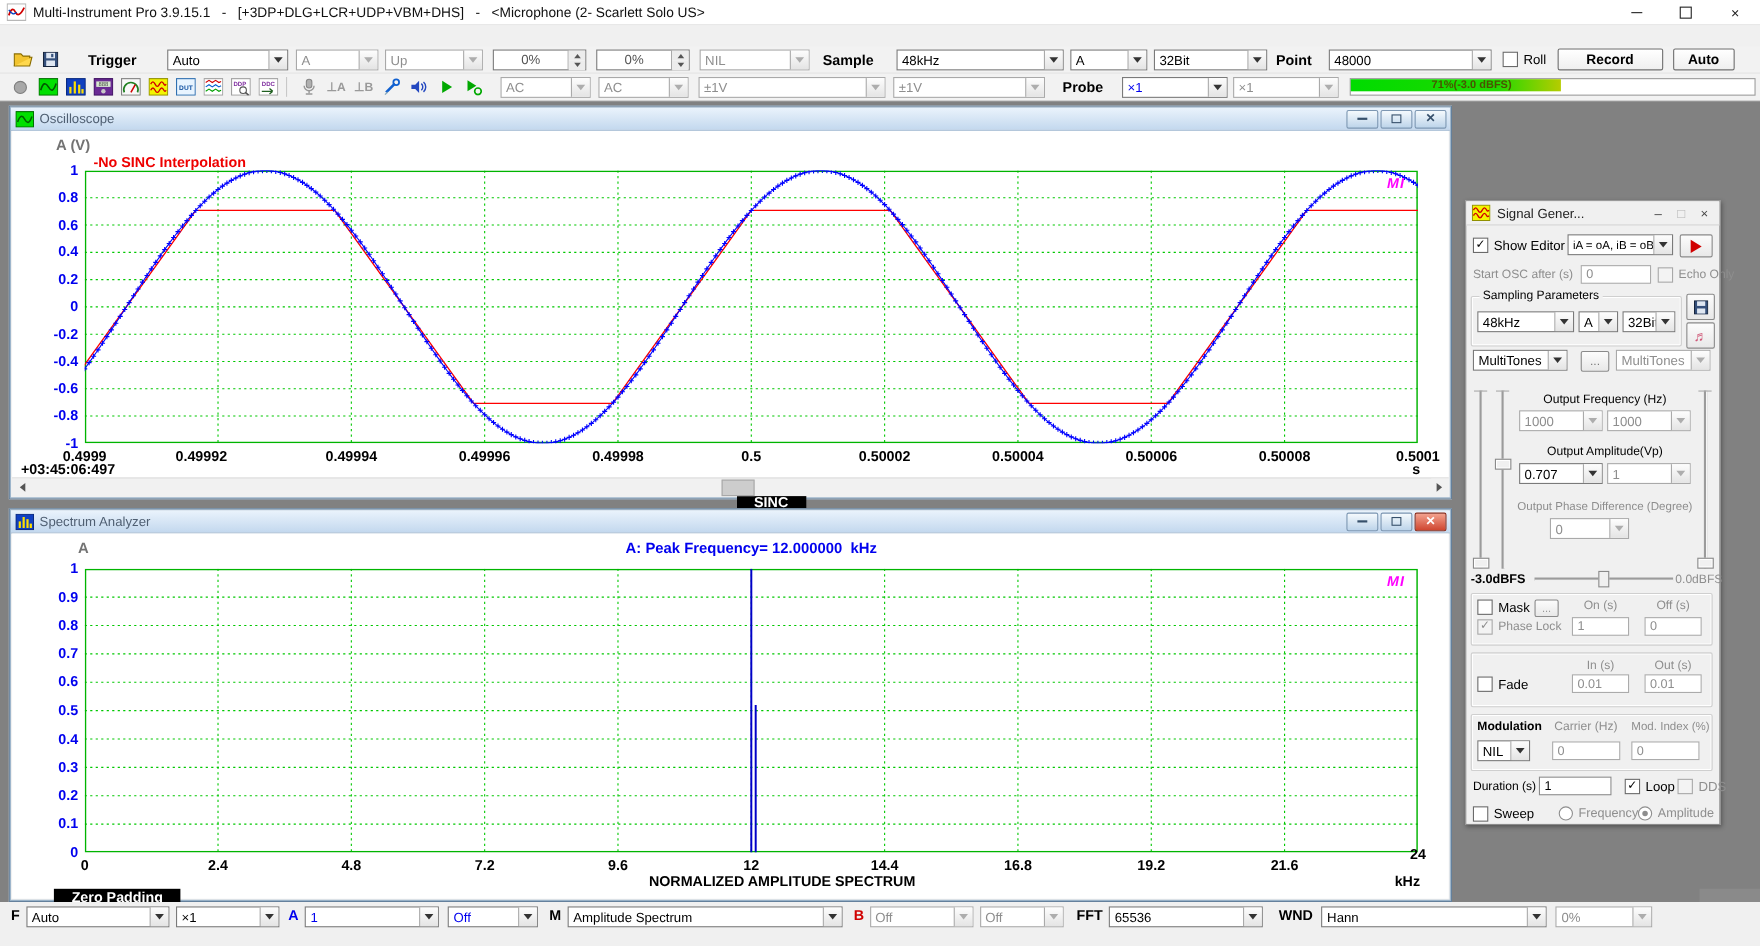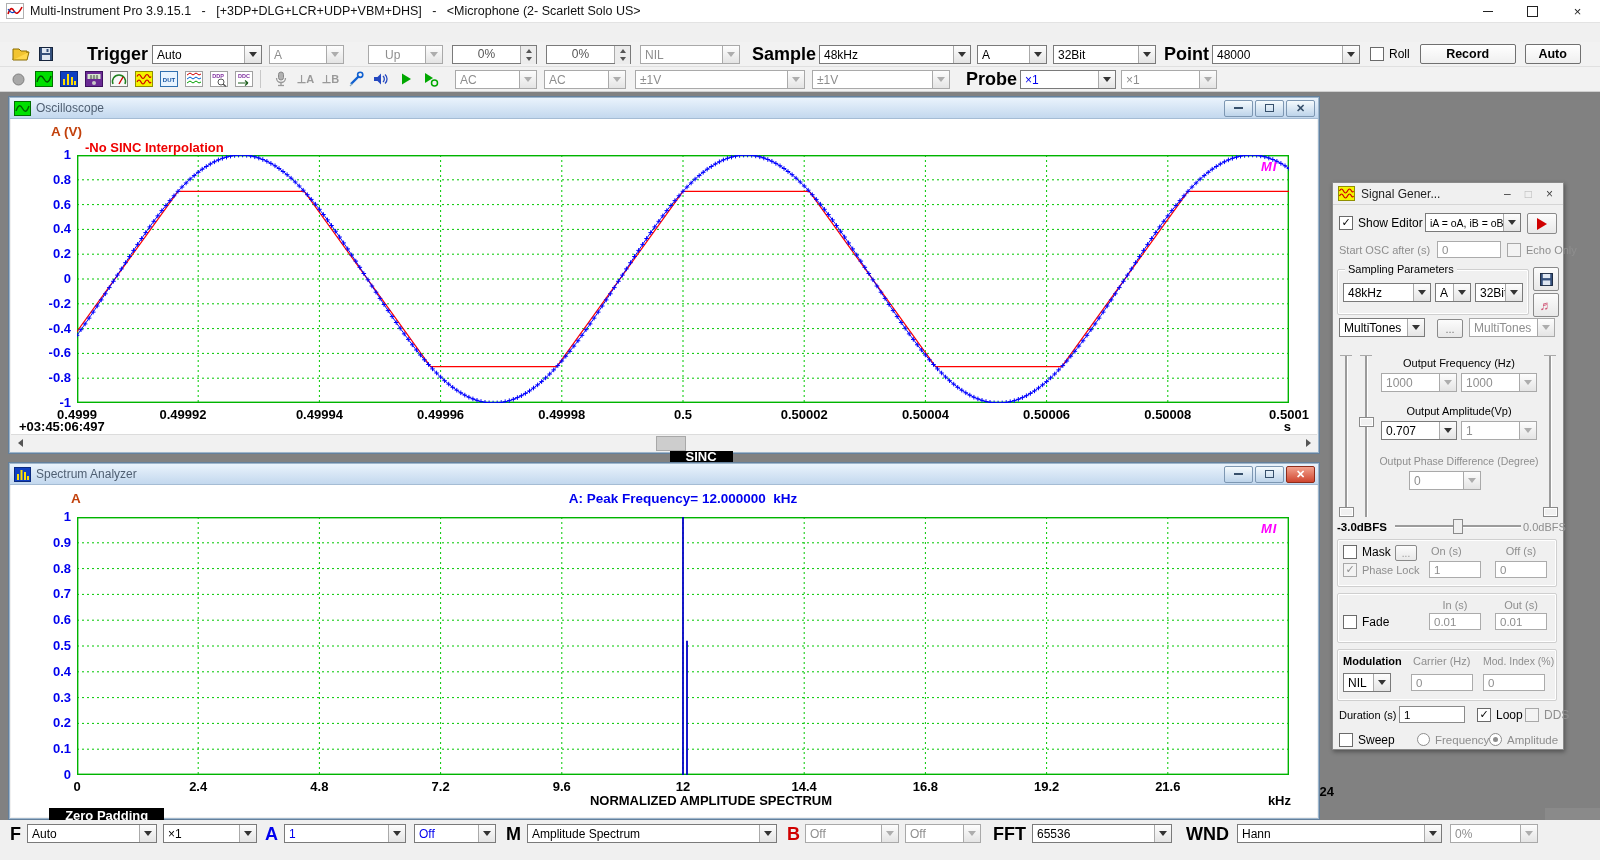--- a/index.html
+++ b/index.html
@@ -16,21 +16,21 @@
   .glyph-min{display:inline-block;width:10px;height:1px;background:#222;}
   .glyph-max{display:inline-block;width:9px;height:9px;border:1px solid #222;}
   .menubar{position:absolute;left:0;top:22px;width:100%;height:20px;background:#fdfdfd;
            display:flex;align-items:center;padding-left:6px;border-bottom:1px solid #dcdcdc;box-sizing:border-box;}
   .menu-item{display:inline-block;padding:1px 9px;font-size:12.5px;}
   .menu-item::first-letter{text-decoration:underline;}
   .toolbar{position:absolute;left:0;width:100%;background:#f2f2f2;display:flex;align-items:center;box-sizing:border-box;}
   .tb1{top:42px;height:25px;border-bottom:1px solid #e0e0e0;}
   .tb2{top:67px;height:25px;border-bottom:1px solid #cfcfcf;}
   .tb3{top:820px;height:40px;align-items:flex-start;padding-top:4px;background:#f0f0f0;}
-  .tlabel{font-size:18px;font-weight:bold;text-align:right;white-space:nowrap;}
+  .tlabel{font-size:13px;font-weight:bold;text-align:left;white-space:nowrap;}
   .icbtn{width:23px;height:21px;display:flex;align-items:center;justify-content:center;border:1px solid transparent;}
   .icbtn svg{display:block;}
   .tbsep{width:7px;height:18px;border-left:1px solid #c8c8c8;margin-left:4px;}
   
   .combo{display:flex;align-items:stretch;border:1px solid #7a7a7a;background:#fff;height:19px;box-sizing:border-box;}
   .combo .val{flex:1;padding:1px 3px 0 4px;white-space:pre;overflow:hidden;font-size:12px;line-height:16px;}
   .combo .cbtn{width:16px;background:linear-gradient(#fdfdfd,#e4e4e4);border-left:1px solid #aaa;
                display:flex;align-items:center;justify-content:center;}
   .carrow{width:0;height:0;border:4px solid transparent;border-top:5px solid #333;margin-top:4px;}
   .combo.disabled{border-color:#a9a9a9;}
@@ -74,21 +74,21 @@
   .mbtn{width:27px;height:15px;border:1px solid #7d97b2;border-radius:2px;background:linear-gradient(#f5fafd,#bdd4ea);
         display:flex;align-items:center;justify-content:center;}
   .mbtn .bar{width:9px;height:2px;background:#37506b;}
   .mbtn .sq{width:7px;height:6px;border:1px solid #37506b;background:transparent;}
   .mbtn.close-red{background:linear-gradient(#f3a28e,#cf4630);border-color:#8e2c1a;color:#fff;font-weight:bold;font-size:11px;}
   .mbtn .x{color:#37506b;font-weight:bold;font-size:11px;line-height:10px;}
   .mbtn.close-red .x{color:#fff;}
   .win-body{position:absolute;left:2px;right:2px;top:22px;bottom:2px;background:#fff;}
   .statline{position:absolute;left:66px;width:1212px;top:5px;text-align:center;color:#0000ee;font-weight:bold;
             font-size:13.5px;white-space:pre;}
-  .axlbl{position:absolute;color:#c2410c;font-weight:bold;font-size:13.5px;}
+  .axlbl{position:absolute;color:#737373;font-weight:bold;font-size:13.5px;}
   .anno{position:absolute;color:#ee0000;font-weight:bold;font-size:13px;}
   .plot{position:absolute;background:#fff;}
   .plot svg .grid{stroke:#00c800;stroke-width:1;stroke-dasharray:2 3;}
   .plot svg .pborder{fill:none;stroke:#00b400;stroke-width:1.4;}
   .plot svg .red{fill:none;stroke:#ff0000;stroke-width:1.2;}
   .plot svg .blue{fill:none;stroke:#0000ff;stroke-width:1;}
   .plot svg .bluemark{fill:none;stroke:#0000ff;stroke-width:1;}
   .plot svg .spike{stroke:#0000c8;}
   .xtick{position:absolute;width:90px;text-align:center;font-weight:bold;font-size:13px;color:#000;}
   .ytick{position:absolute;width:40px;text-align:right;font-weight:bold;font-size:13px;color:#0000ee;}
@@ -175,21 +175,21 @@
         <span class="cbtn">
           <span class="carrow"></span>
         </span>
       </span>
     <span class="disabled combo" style="width: 75px; margin-left: 7px; display: flex;">
         <span class="val">A</span>
         <span class="cbtn">
           <span class="carrow"></span>
         </span>
       </span>
-    <span class="disabled combo" style="width: 75px; margin-left: 24px; display: flex; padding-left: 12px;">
+    <span class="disabled combo" style="width: 89px; margin-left: 6px; display: flex;">
         <span class="val">Up</span>
         <span class="cbtn">
           <span class="carrow"></span>
         </span>
       </span>
     <span class="spinner" style="width:85px;margin-left:9px">
         <span class="val">0%</span>
         <span class="ud">
           <span>
             <i class="upar" style="display:block"></i>
@@ -427,20 +427,24 @@
         <span class="cbtn">
           <span class="carrow"></span>
         </span>
       </span>
     <span class="disabled combo" style="width: 96px; margin-left: 5px; display: flex;">
         <span class="val">×1</span>
         <span class="cbtn">
           <span class="carrow"></span>
         </span>
       </span>
+    <span class="meter" style="flex:1;margin:0 4px 0 10px">
+      <span class="fill" id="meter-fill" style="width: 52%;"></span>
+      <span class="mtext" style="left:20%">71%(-3.0 dBFS)</span>
+    </span>
   </div>
 
   <div class="mdi">
 
     <div class="win" style="left:8px;top:4px;width:1310px;height:356px">
       <div class="wtitle">
         <span class="wicon">
           <svg width="17" height="15" viewBox="0 0 17 15">
               <rect x="0.5" y="0.5" width="16" height="14" fill="#00e000" stroke="#007000"></rect>
               <path d="M2 10 Q5 1 8.5 7.5 Q12 14 15 5" stroke="#006000" stroke-width="1.4" fill="none"></path>
@@ -598,21 +602,21 @@
           <span class="xtick" style="left: 21px; top: 294px;">0</span>
           <span class="xtick" style="left: 142.2px; top: 294px;">2.4</span>
           <span class="xtick" style="left: 263.4px; top: 294px;">4.8</span>
           <span class="xtick" style="left: 384.6px; top: 294px;">7.2</span>
           <span class="xtick" style="left: 505.8px; top: 294px;">9.6</span>
           <span class="xtick" style="left: 627px; top: 294px;">12</span>
           <span class="xtick" style="left: 748.2px; top: 294px;">14.4</span>
           <span class="xtick" style="left: 869.4px; top: 294px;">16.8</span>
           <span class="xtick" style="left: 990.6px; top: 294px;">19.2</span>
           <span class="xtick" style="left: 1111.8px; top: 294px;">21.6</span>
-          <span class="xtick" style="left: 1233px; top: 299px; text-align: right;">24</span>
+          <span class="xtick" style="left: 1233px; top: 284px;">24</span>
         </div>
     </div>
 
     <div class="sg">
       <div class="sgtitle">
         <span class="wicon">
           <svg width="17" height="15" viewBox="0 0 17 15">
               <rect x="0.5" y="0.5" width="16" height="14" fill="#f4f400" stroke="#909000"></rect>
               <path d="M1.5 5 Q3.5 1 5.5 5 Q7.5 9 9.5 5 Q11.5 1 13.5 5 Q14.5 7 15.5 5" stroke="#d00000" stroke-width="1.2" fill="none"></path>
               <path d="M1.5 10 Q3.5 6 5.5 10 Q7.5 14 9.5 10 Q11.5 6 13.5 10 Q14.5 12 15.5 10" stroke="#d00000" stroke-width="1.2" fill="none"></path>
@@ -756,21 +760,21 @@
         <span class="lab gray" style="left:190px;top:316px">0.0dBFS</span>
 
         <div class="grp" style="left:4px;top:334px;width:218px;height:46px"></div>
         <span class="cbx" style="position:absolute;left:10px;top:340px">
             <span class="box"></span>
             <span>Mask</span>
           </span>
         <span class="sqbtn" style="left:62px;top:340px;width:20px;height:14px;color:#999;font-size:10px">
             <span>...</span>
           </span>
-        <span class="lab gray" style="left:98px;top:340px;width:48px;">On (s)</span>
+        <span class="lab gray" style="left:98px;top:340px;width:48px;text-align:center">On (s)</span>
         <span class="lab gray" style="left:164px;top:340px;width:48px;text-align:center">Off (s)</span>
         <span class="cbx gray" style="position:absolute;left:10px;top:358px;font-size:11px">
             <span class="box">✓</span>
             <span>Phase Lock</span>
           </span>
         <span class="tinput disabled" style="position:absolute;left:96px;top:356px;width:52px">1</span>
         <span class="tinput disabled" style="position:absolute;left:162px;top:356px;width:52px">0</span>
 
         <div class="grp" style="left:4px;top:388px;width:218px;height:48px"></div>
         <span class="lab gray" style="left:98px;top:394px;width:48px;text-align:center">In (s)</span>

